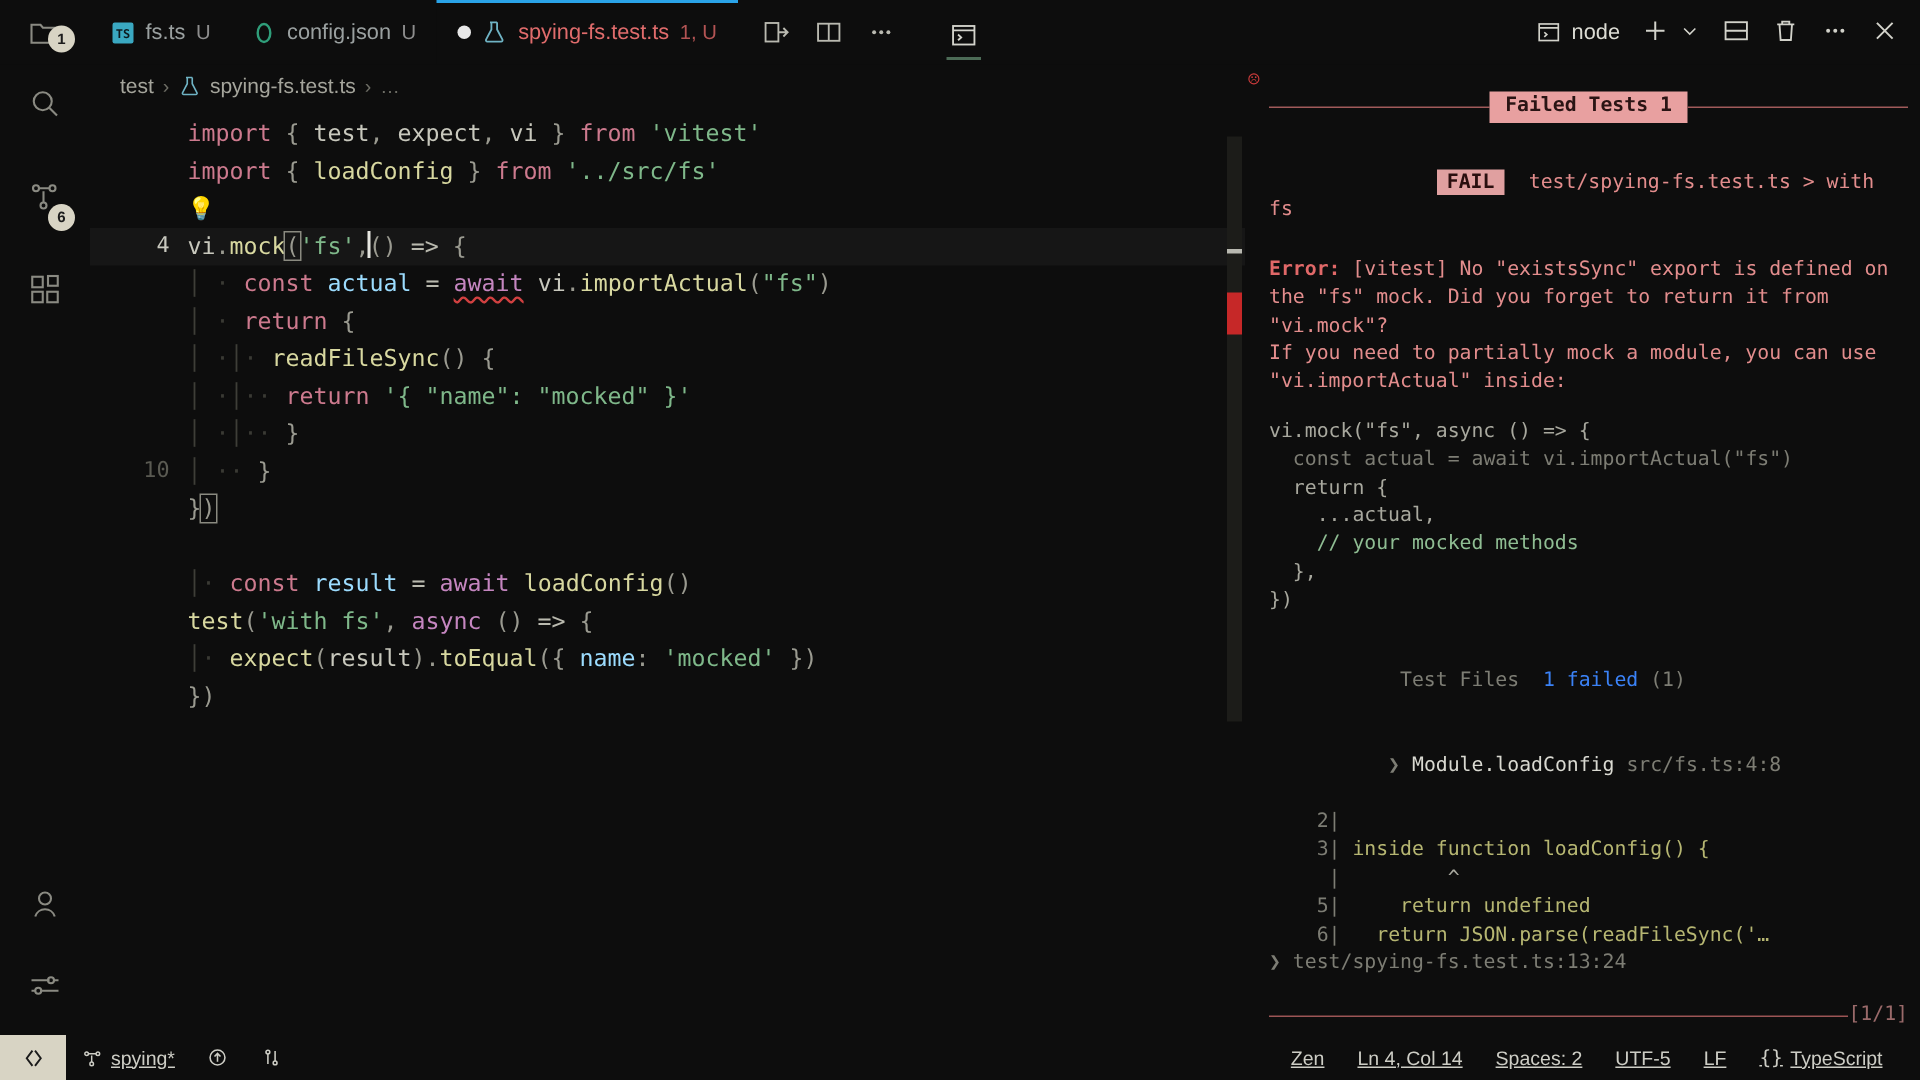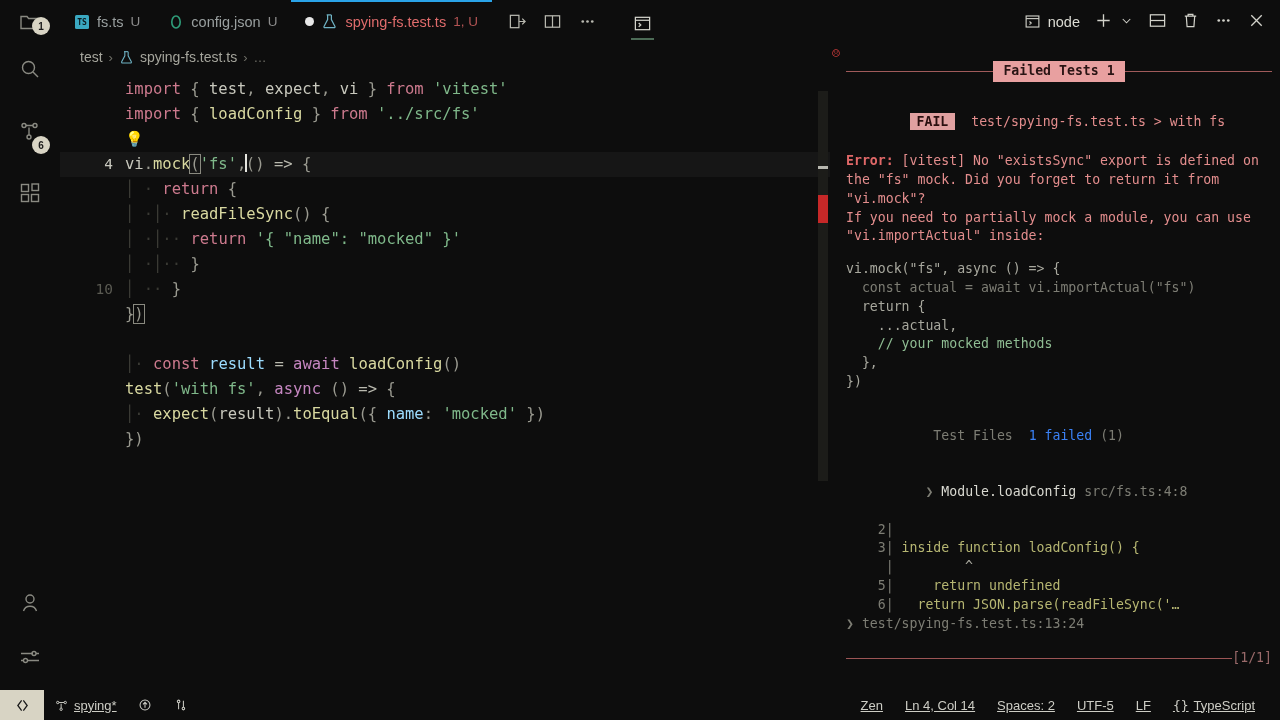--- a/index.html
+++ b/index.html
@@ -131,21 +131,21 @@
     position:relative; overflow:hidden;
     color:#c9c9bf;
   }
   .errdot { position:absolute; left:2px; top:2px; color:#cc3b3b; font-size:13px; }
   .divider-row { display:flex; align-items:center; gap:0; margin:10px 0 12px 0; }
   .divider-line { flex:1; height:1px; background:#a05a5a; }
   .divider-label {
     background:#e8a0a0; color:#2a1414; font-weight:bold;
     padding:1px 10px; font-size:13.2px; white-space:nowrap;
   }
-  .fail-badge { background:#e0a0a0; color:#2a0f0f; font-weight:bold; padding:1px 7px; }
+  .fail-badge { background:#e0a0a0; color:#2a0f0f; font-weight:bold; padding:1px 7px;margin-left:48px; }
   .t-row { white-space:pre-wrap; word-break:break-word; }
   .t-red { color:#e38d8d; }
   .t-redb { color:#e06868; font-weight:bold; }
   .t-white { color:#d9d9d1; }
   .t-dim { color:#7d7d74; }
   .t-green { color:#8fbd93; }
   .t-grey { color:#a8a89e; }
   .t-bold-red { color:#3b82f6; font-weight:normal; }
   .t-yellow { color:#b6b672; }
   .sp { margin-top:14px; }
@@ -373,20 +373,24 @@
           <div class="line">
             <span class="gutter"></span>
             <span class="ltext bulb">💡</span>
           </div>
 
           <div class="line active">
             <span class="gutter cur">4</span>
             <span class="ltext"><span class="ident">vi</span><span class="punc">.</span><span class="fn">mock</span><span class="punc bracket-box">(</span><span class="str">'fs'</span><span class="punc">,</span><span class="caret"></span><span class="punc">(</span><span class="punc">)</span><span class="op"> =&gt; </span><span class="punc">{</span></span>
           </div>
 
+          <div class="line">
+            <span class="gutter"></span>
+            <span class="ltext"><span class="guide">│ </span><span class="indent">·</span> <span class="kw2">const</span> <span class="var">actual</span> <span class="op">=</span> <span class="kw squig">await</span> <span class="ident">vi</span><span class="punc">.</span><span class="fn">importActual</span><span class="punc">(</span><span class="str">"fs"</span><span class="punc">)</span></span>
+          </div>
 
           <div class="line">
             <span class="gutter"></span>
             <span class="ltext"><span class="guide">│ </span><span class="indent">·</span> <span class="kw2">return</span> <span class="punc">{</span></span>
           </div>
 
           <div class="line">
             <span class="gutter"></span>
             <span class="ltext"><span class="guide">│ </span><span class="indent">·</span><span class="guide">│</span><span class="indent">·</span> <span class="fn">readFileSync</span><span class="punc">() </span><span class="punc">{</span></span>
           </div>

